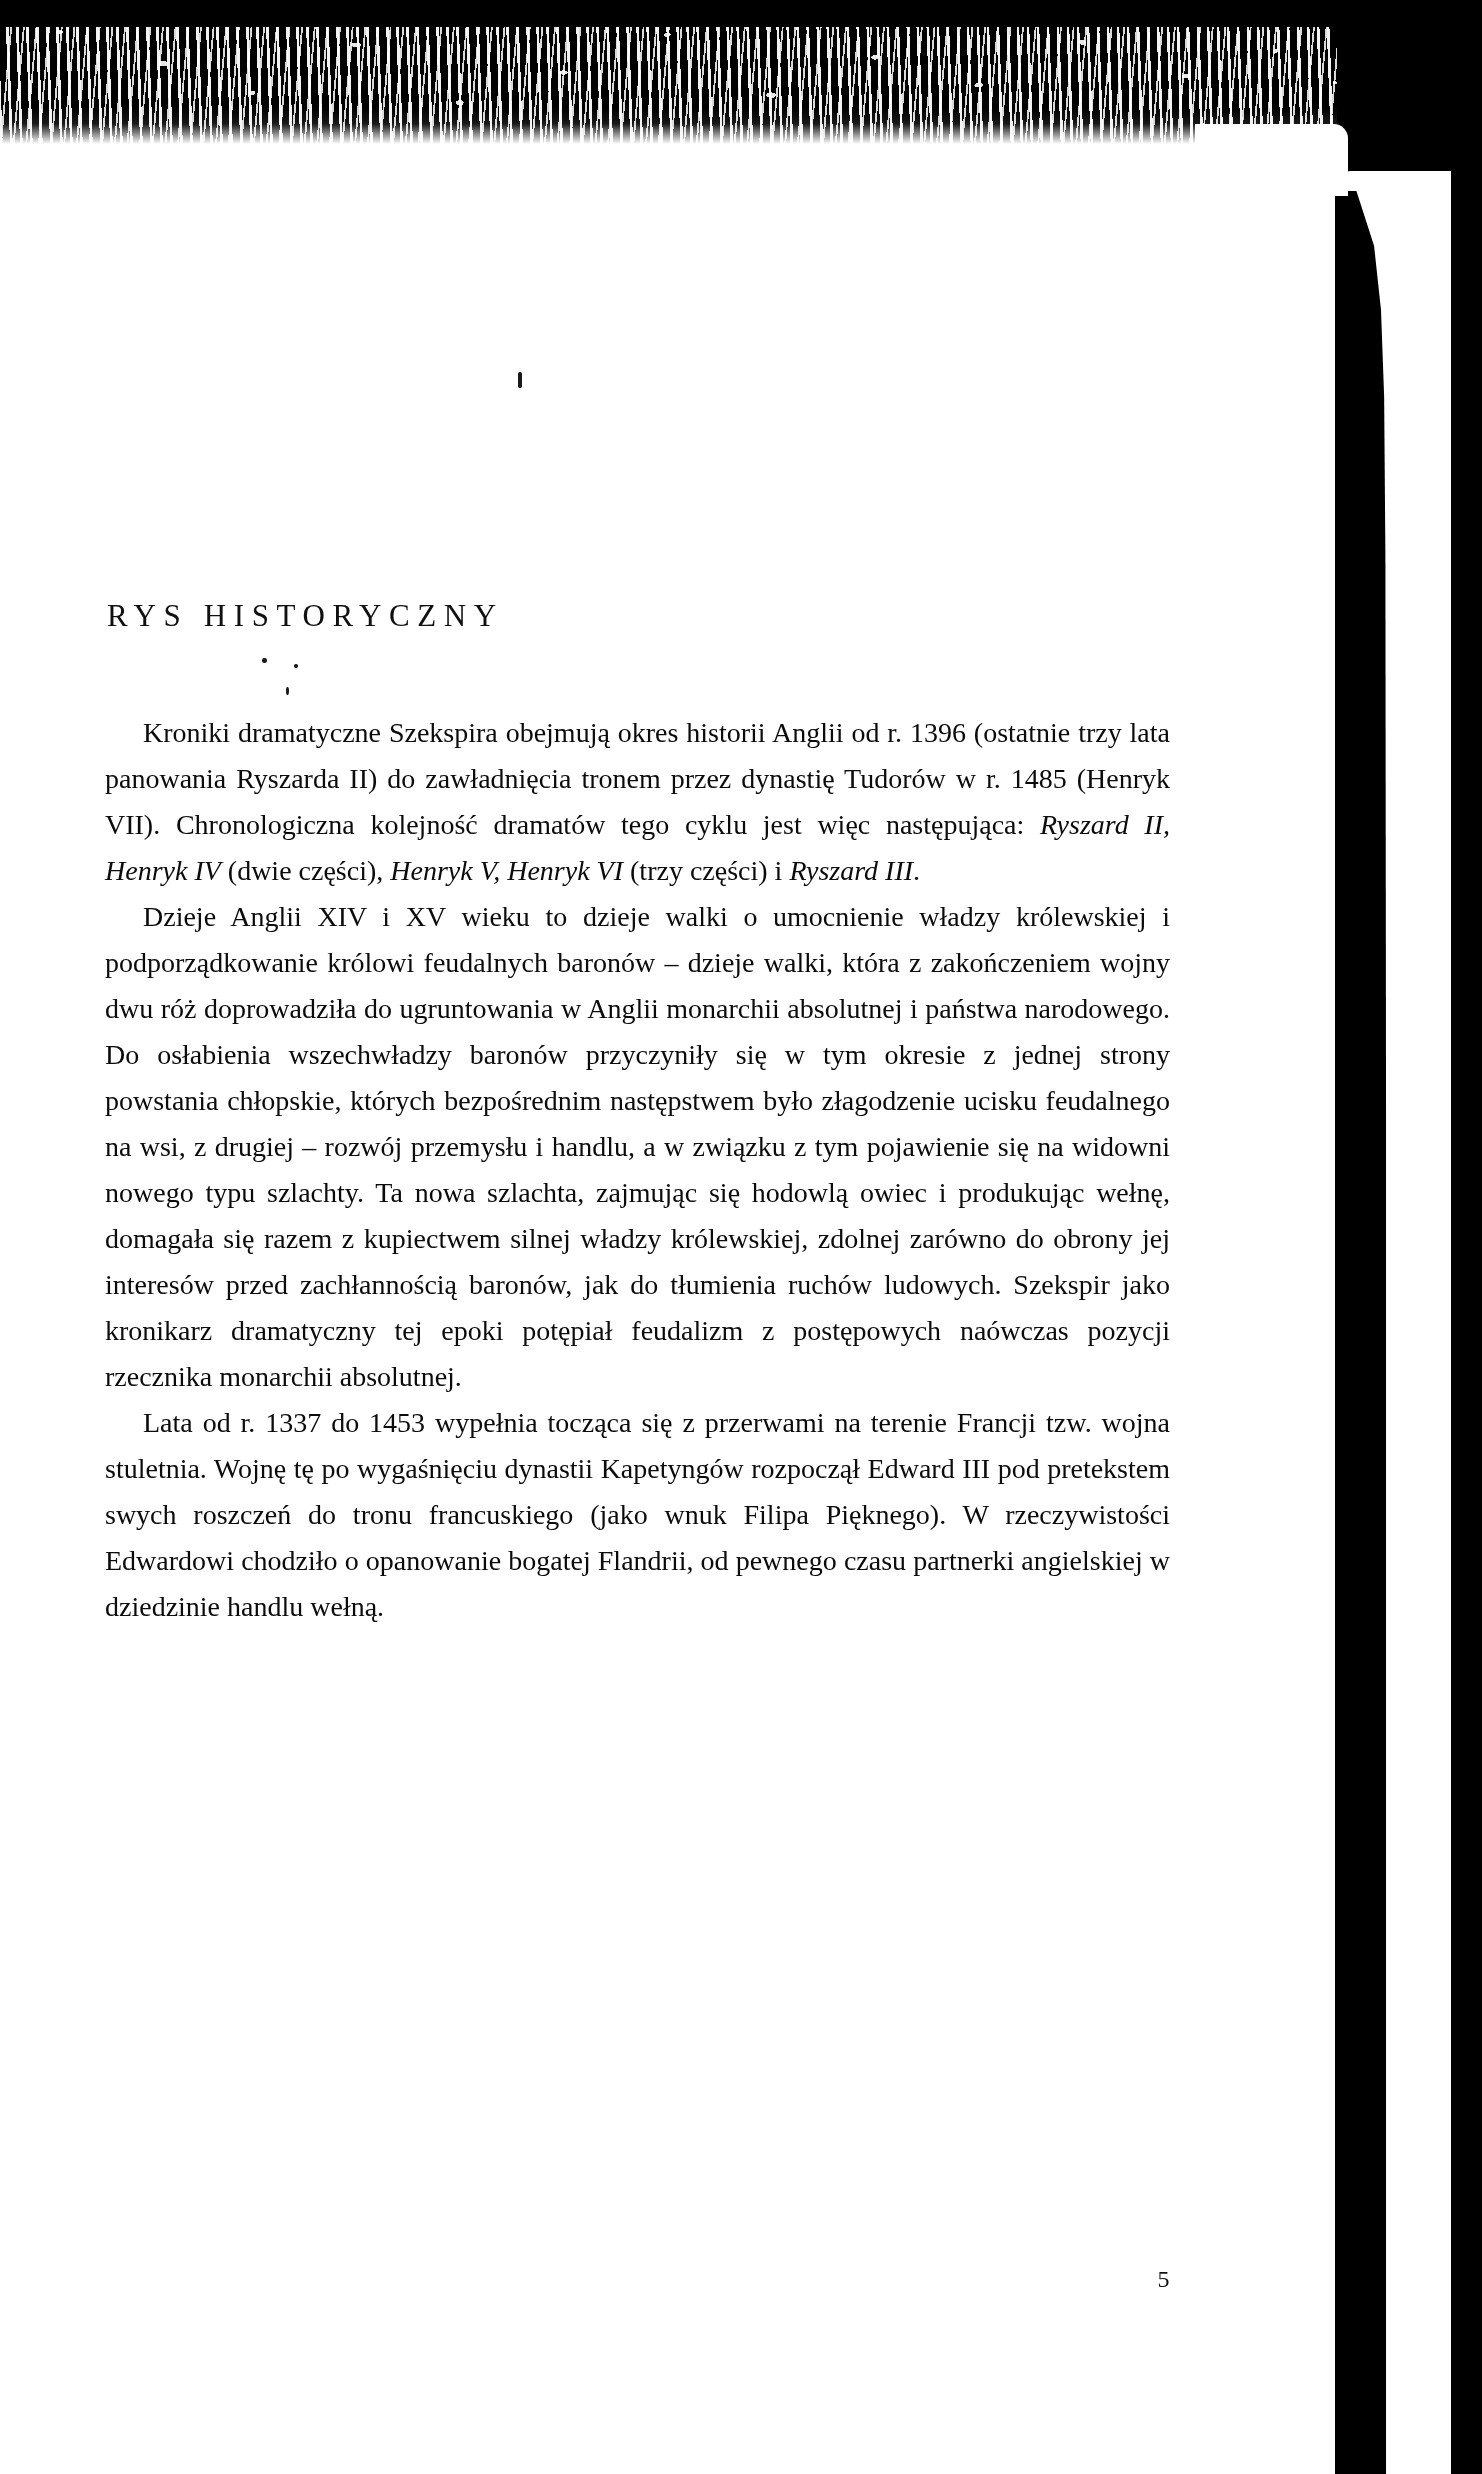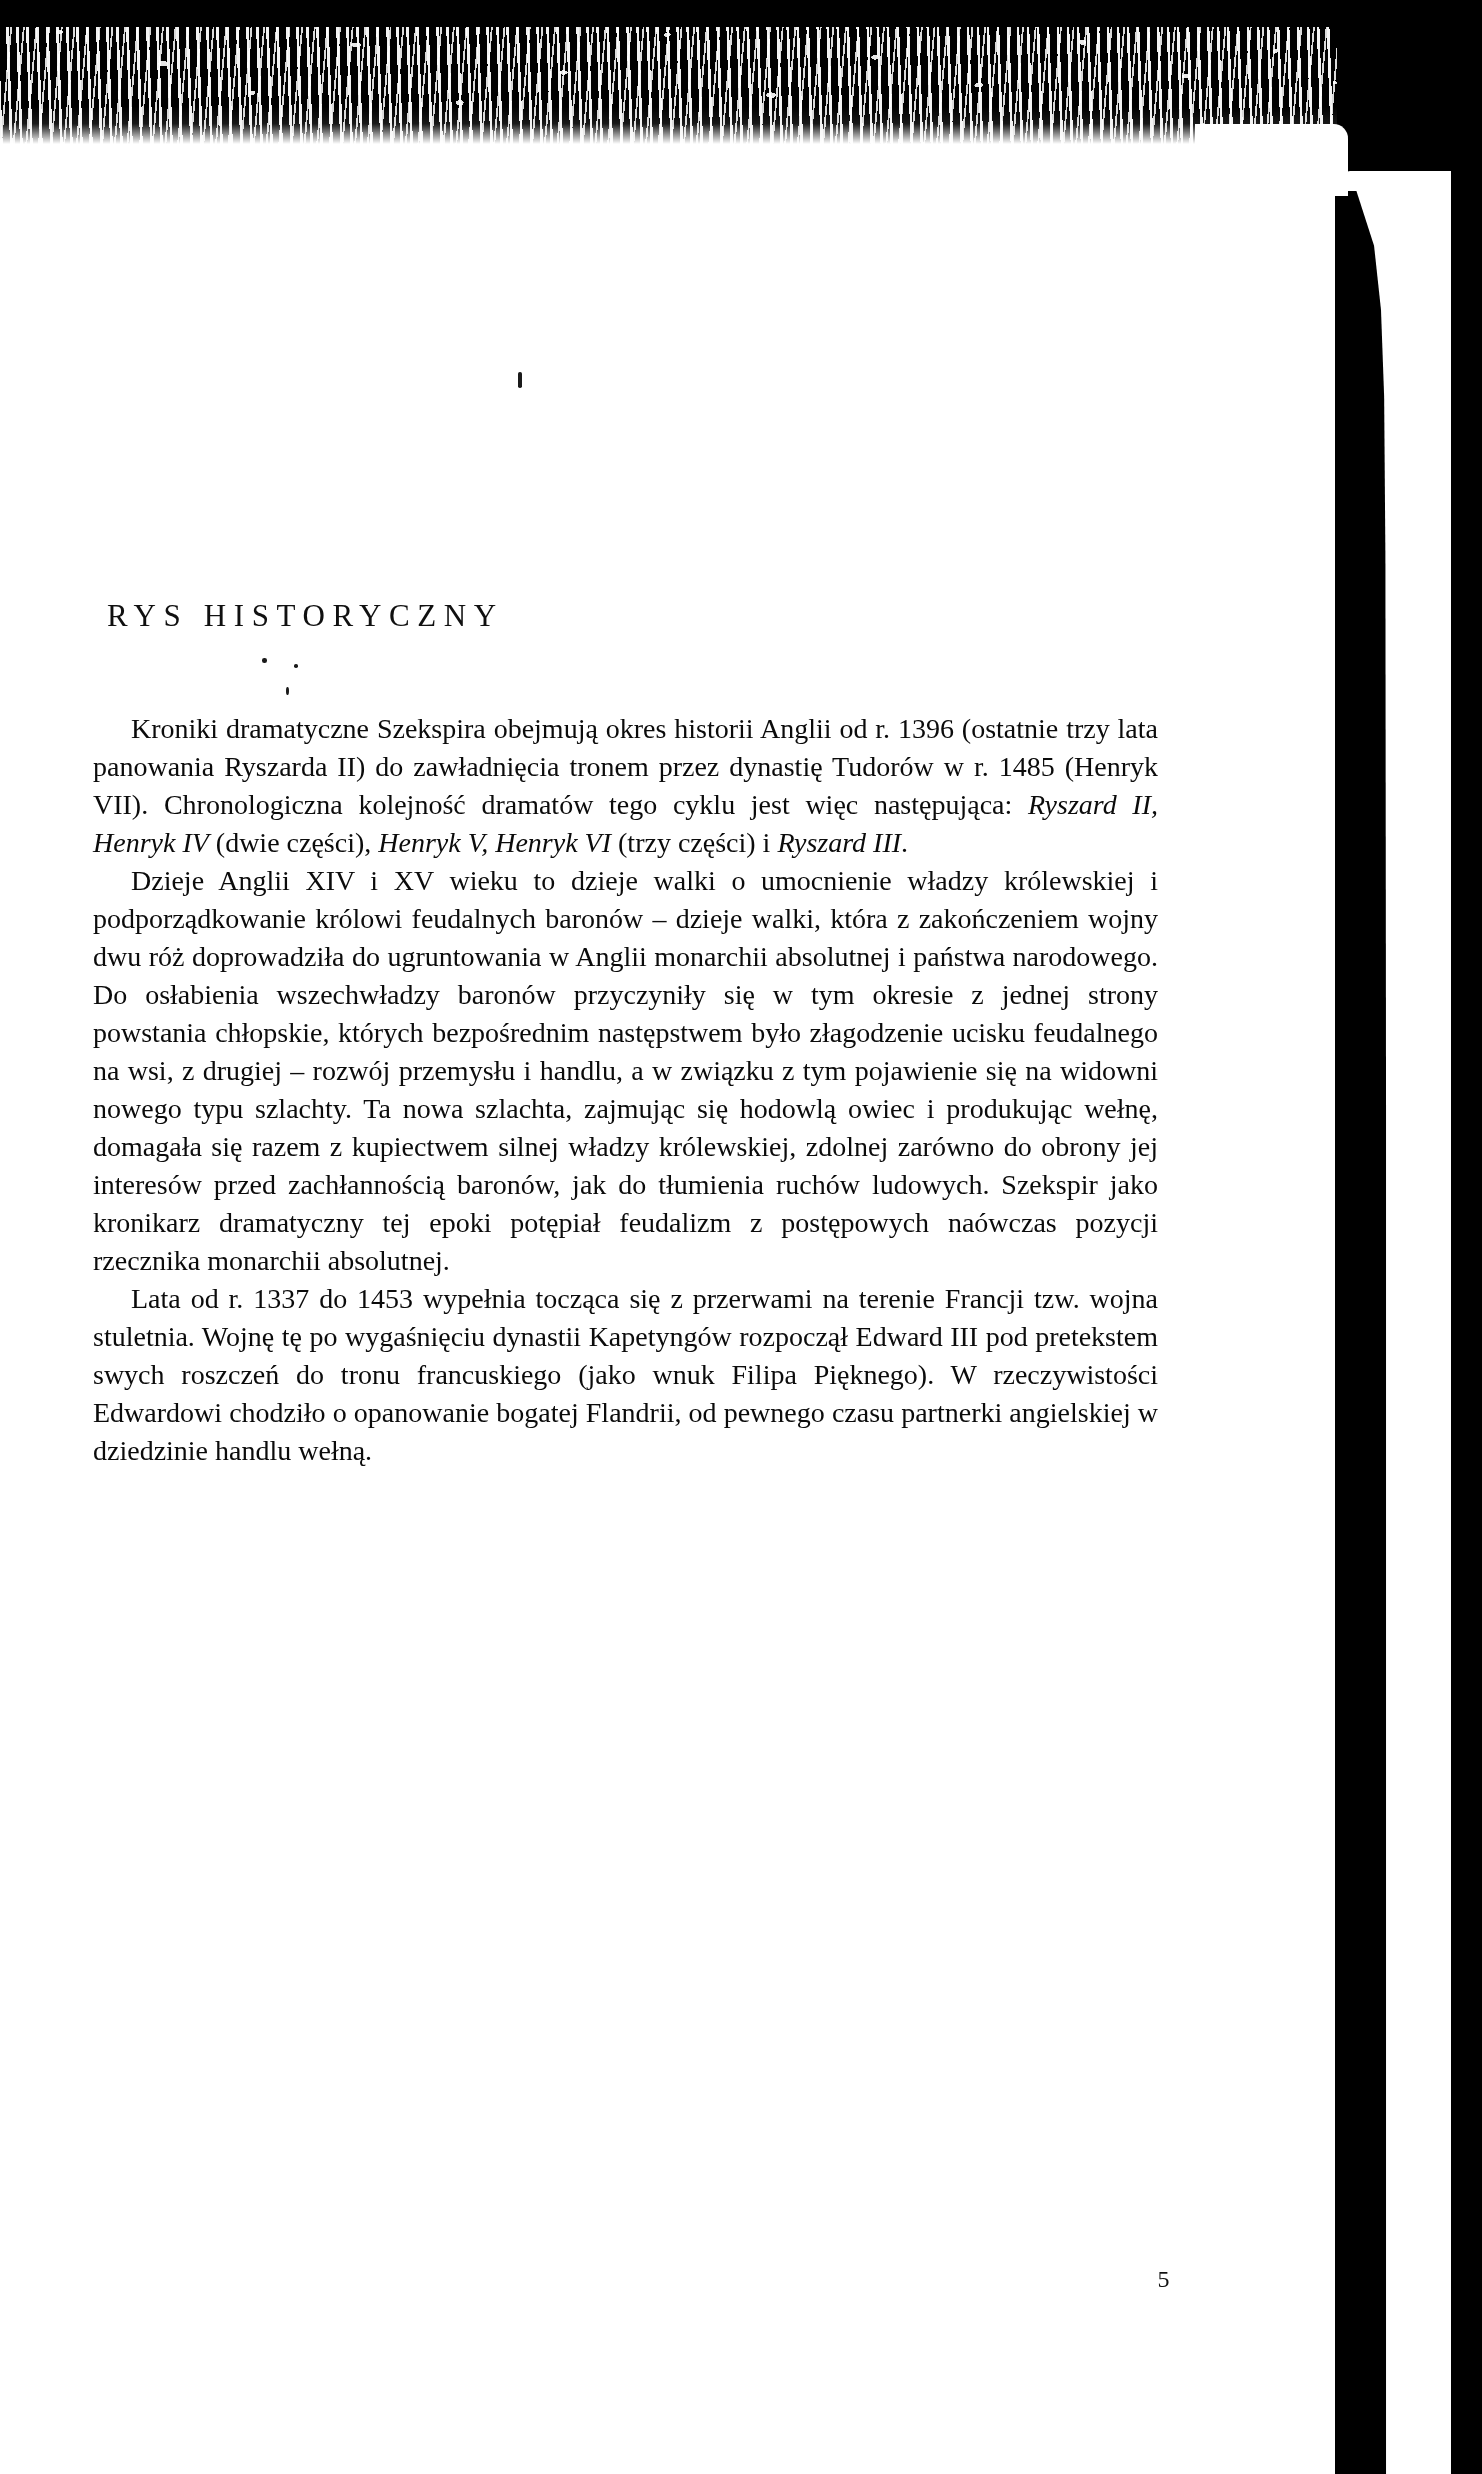--- a/index.html
+++ b/index.html
@@ -141,24 +141,24 @@
     color: #101010;
     position: absolute;
     top: 584px;
     left: 0;
     width: 1065px;
   }
 
   .prose {
     position: absolute;
     top: 710px;
-    left: 0;
+    left: 12px;
     width: 1065px;
     font-size: 28px;
-    line-height: 38px;
+    line-height: 46px;
     color: #0b0b0b;
     text-align: justify;
     text-justify: inter-word;
     -webkit-font-smoothing: antialiased;
   }
 
   .prose p {
     margin: 0 0 0 0;
     text-indent: 38px;
     text-align: justify;

